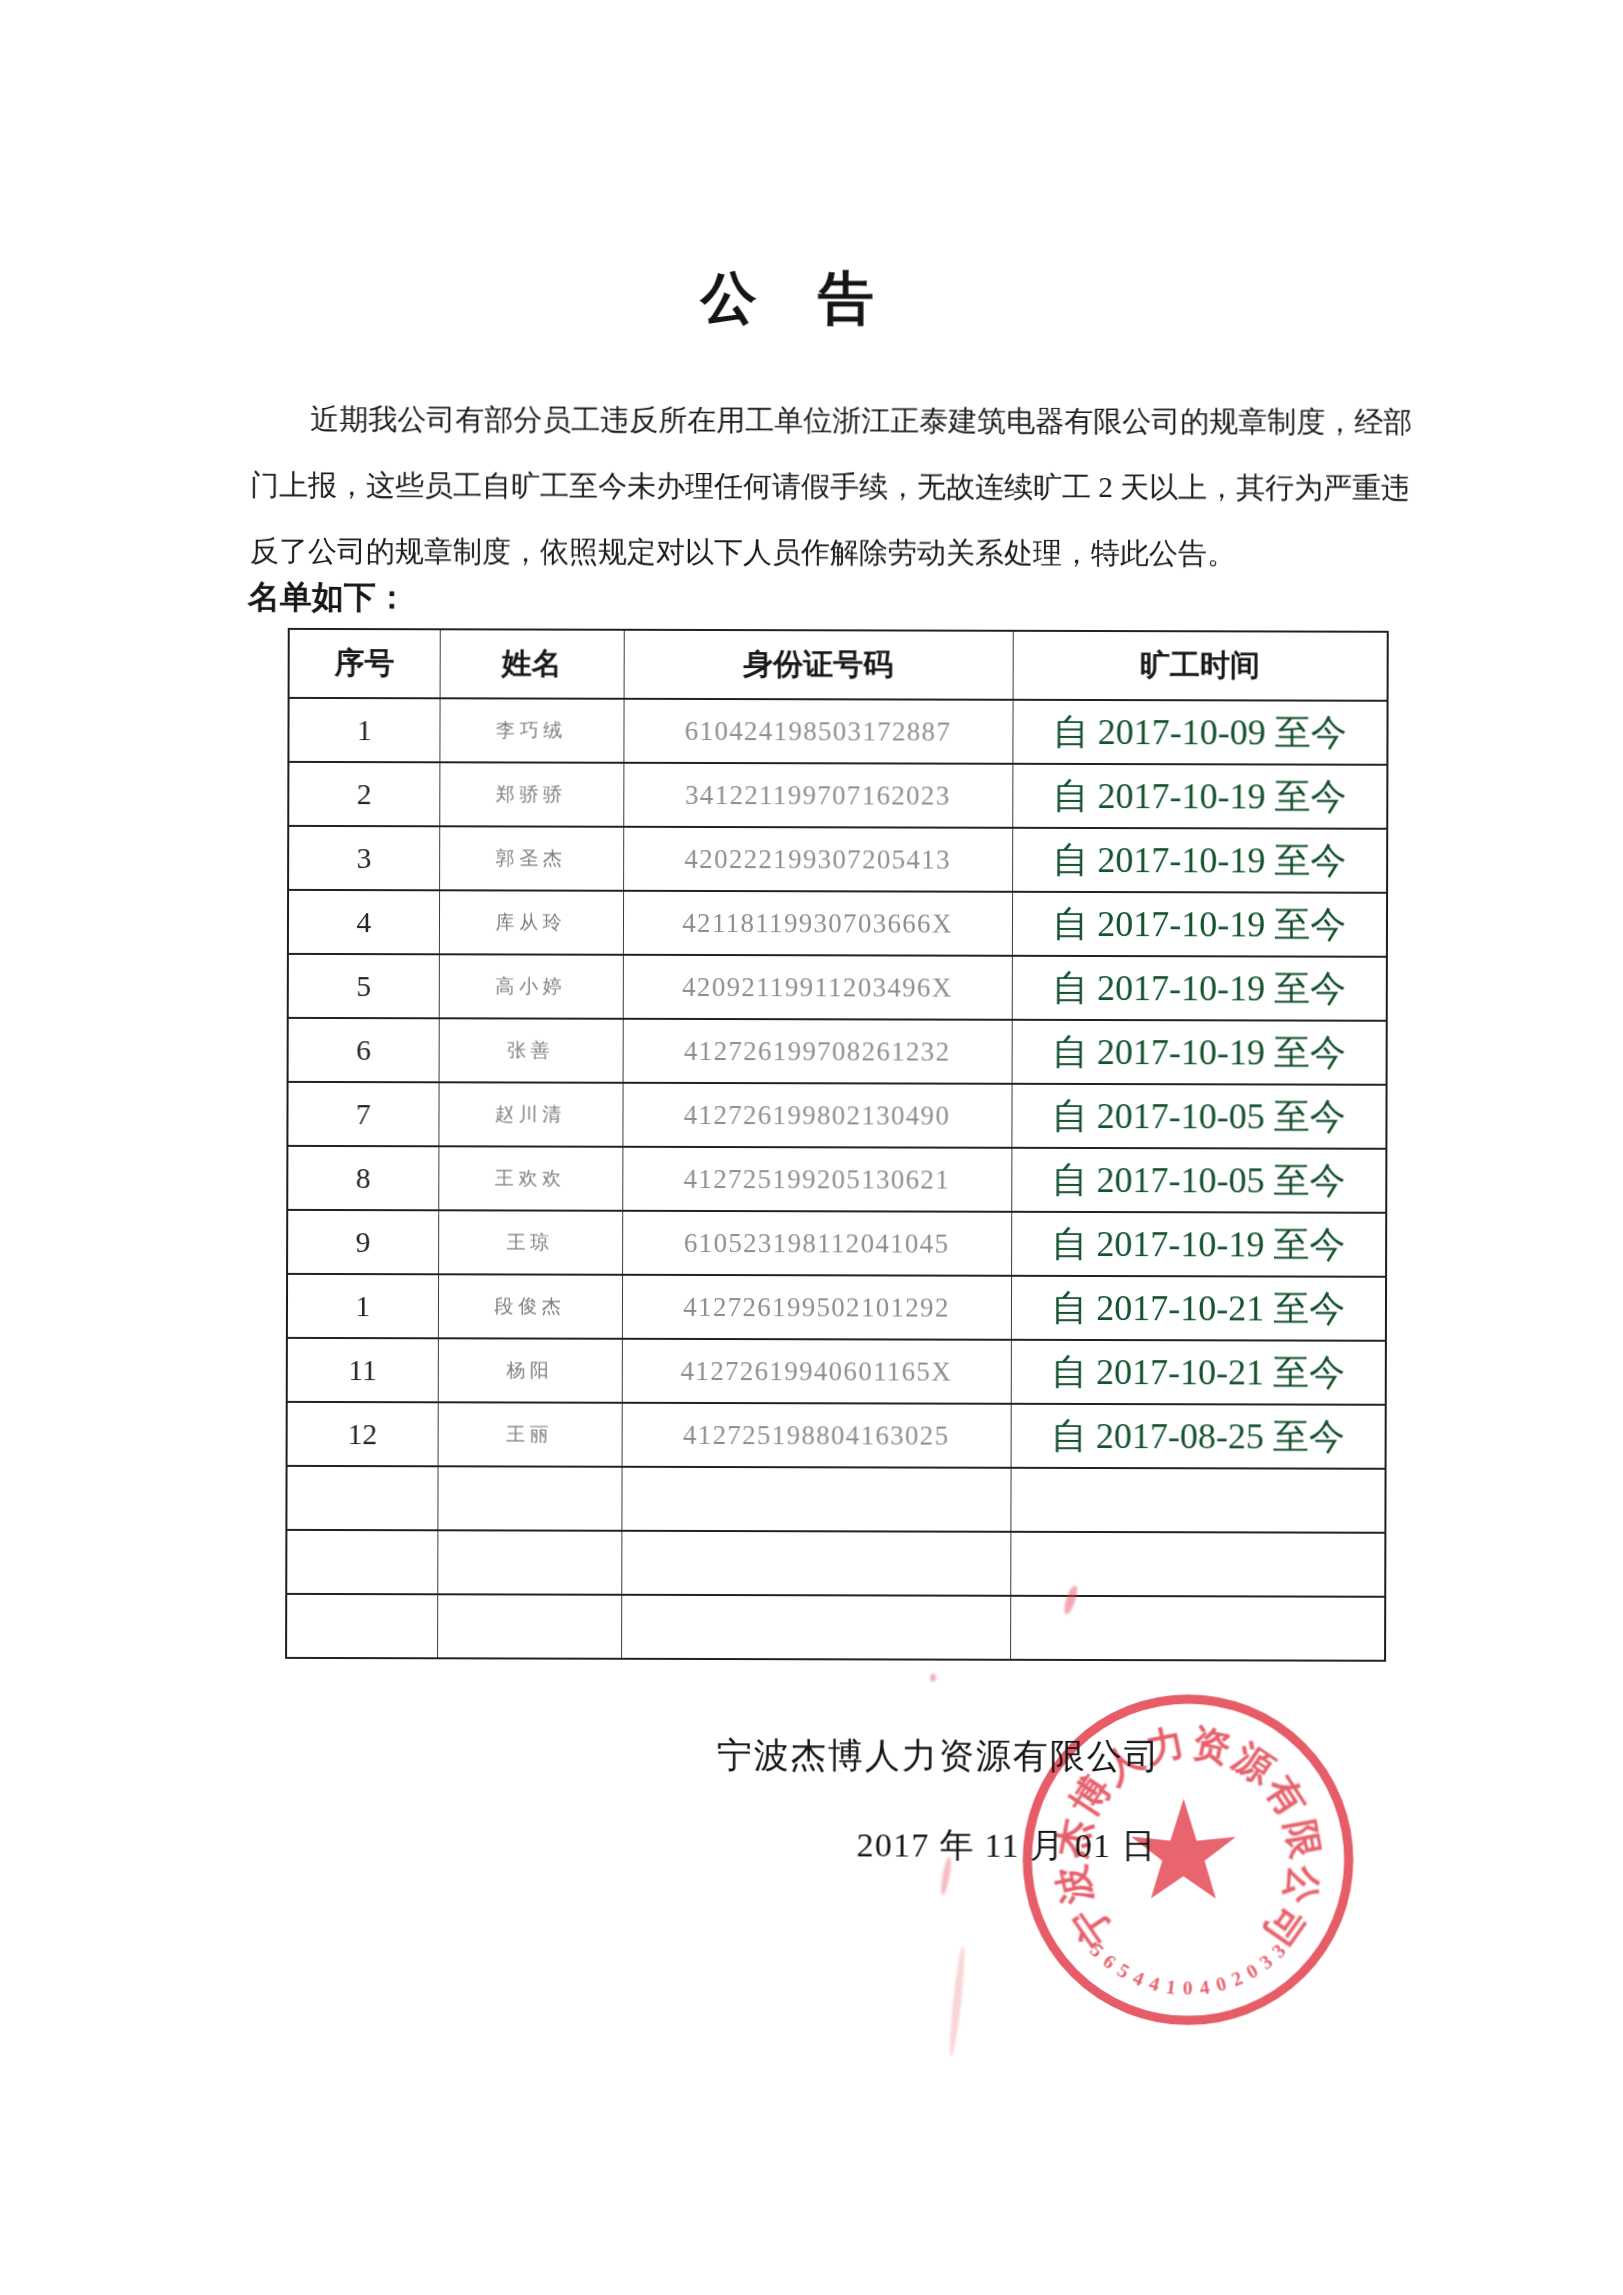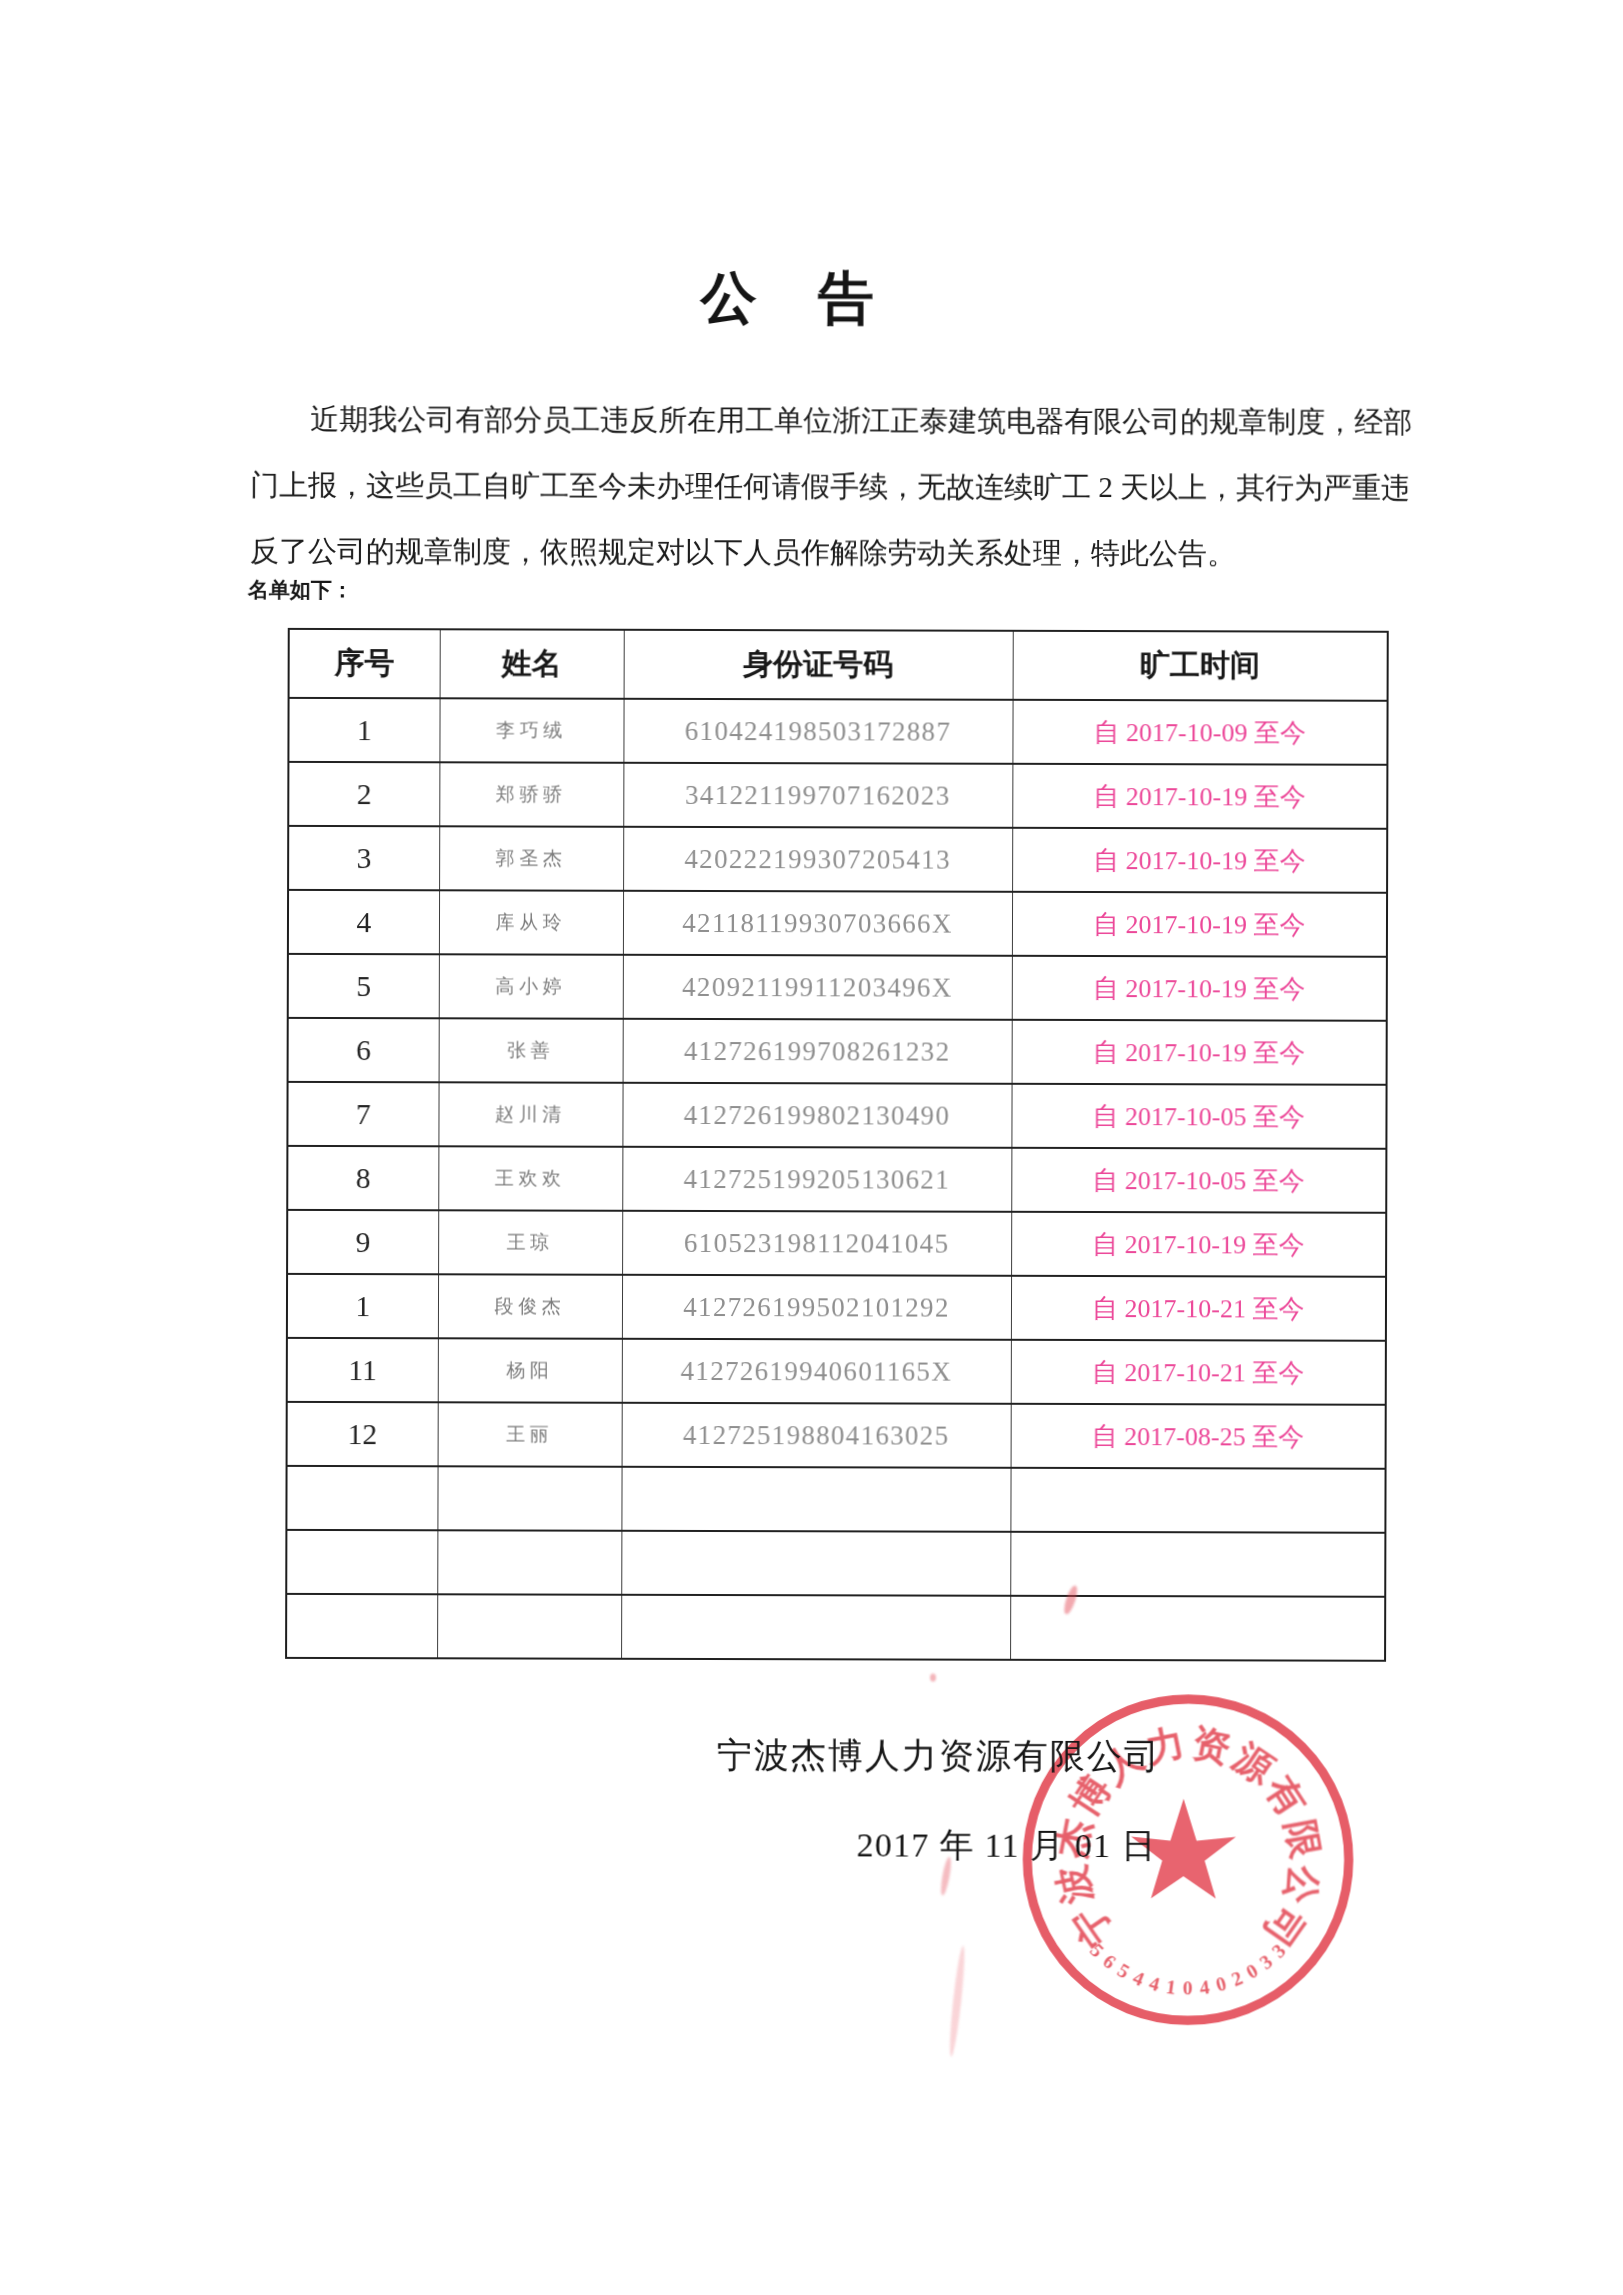--- a/index.html
+++ b/index.html
@@ -37,21 +37,21 @@
   .p-line {
     font-size: 29px;
     line-height: 66px;
     white-space: nowrap;
     color: #1c1c1c;
   }
   .p-line.indent { text-indent: 60px; }
   .list-label {
     position: absolute;
     left: 247px; top: 577px;
-    font-size: 21px;
+    font-size: 32px;
     font-weight: 700;
     color: #161616;
   }
   table.roster {
     position: absolute;
     left: 287px; top: 629px;
     width: 1098px;
     border-collapse: collapse;
     table-layout: fixed;
     border: 2.6px solid #1d1d1d;
@@ -69,21 +69,21 @@
   table.roster th {
     height: 67px;
     font-size: 30px;
     font-weight: 700;
     color: #191919;
   }
   table.roster td { height: 62px; }
   td.c-no   { font-size: 29.5px; color: #242424; }
   td.c-name { font-size: 19px; color: #7c7c7c; letter-spacing: 4.6px; }
   td.c-id   { font-size: 27px; color: #8f8f8f; letter-spacing: 1.3px; }
-  td.c-abs  { font-size: 26px; color: #ec4899; padding-top: 15.7px; }
+  td.c-abs  { font-size: 36px; color: #14532d; padding-top: 15.7px; }
   .sig-company {
     position: absolute;
     top: 1732px; right: 259px;
     font-size: 35px;
     letter-spacing: 2px;
     color: #161616;
     z-index: 3;
   }
   .sig-date {
     position: absolute;

